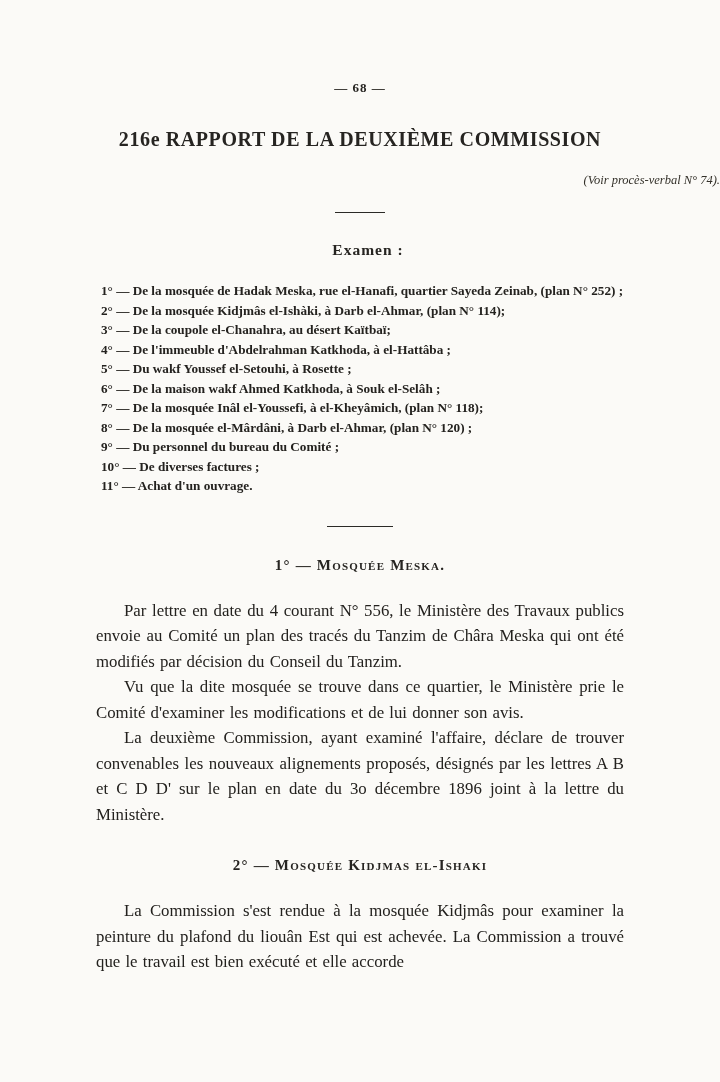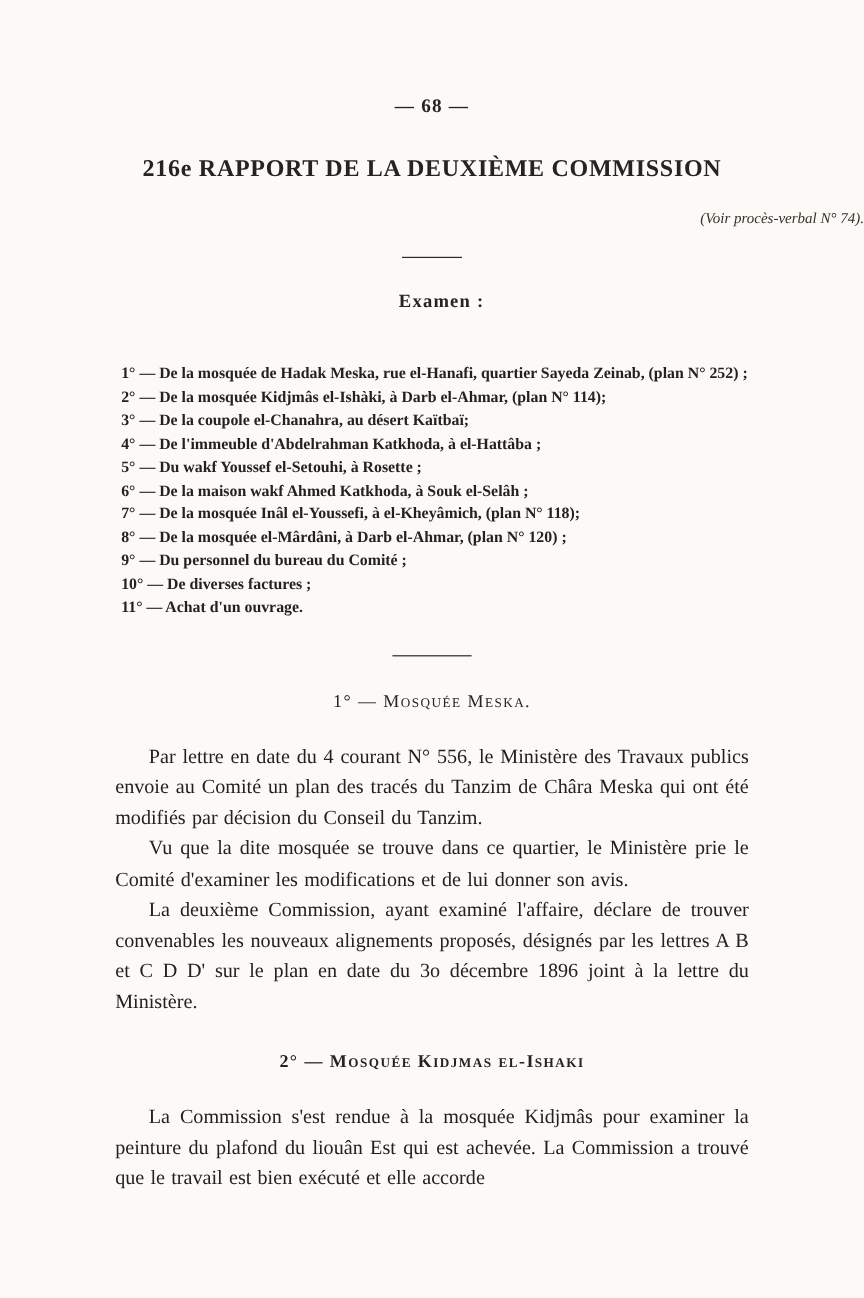--- a/index.html
+++ b/index.html
@@ -14,21 +14,21 @@
   .page {
     position: relative;
     width: 720px;
     height: 1082px;
     background: #fbfaf7;
     overflow: hidden;
   }
   .page-number {
     text-align: center;
     padding-top: 80px;
-    font-size: 16px;
+    font-size: 13px;
     font-weight: bold;
     letter-spacing: 1px;
   }
   .doc-title {
     text-align: center;
     margin: 32px 0 0 0;
     font-size: 20px;
     font-weight: bold;
     letter-spacing: 0.6px;
   }
@@ -48,37 +48,37 @@
   hr.rule-2 { width: 66px; margin-top: 30px; }
   .examen-heading {
     text-align: center;
     margin: 28px 0 0 16px;
     font-size: 15.5px;
     font-weight: bold;
     letter-spacing: 1px;
   }
   .examen-list {
     list-style: none;
-    margin: 40px auto 0 auto;
+    margin: 22px auto 0 auto;
     padding: 0 0 0 0;
     width: 528px;
     font-size: 13.2px;
     font-weight: bold;
     line-height: 19.5px;
     color: #24221f;
   }
   .examen-list li {
     padding-left: 38px;
     text-indent: -33px;
   }
   .section-heading {
     text-align: center;
     margin: 30px 0 24px 0;
     font-size: 15px;
-    font-weight: normal;
+    font-weight: bold;
     font-variant: small-caps;
     letter-spacing: 1.2px;
   }
   .section-heading.bold { font-weight: bold; text-align: center; }
   .body-block {
     width: 528px;
     margin: 0 auto;
   }
   .body-para {
     margin: 0;

